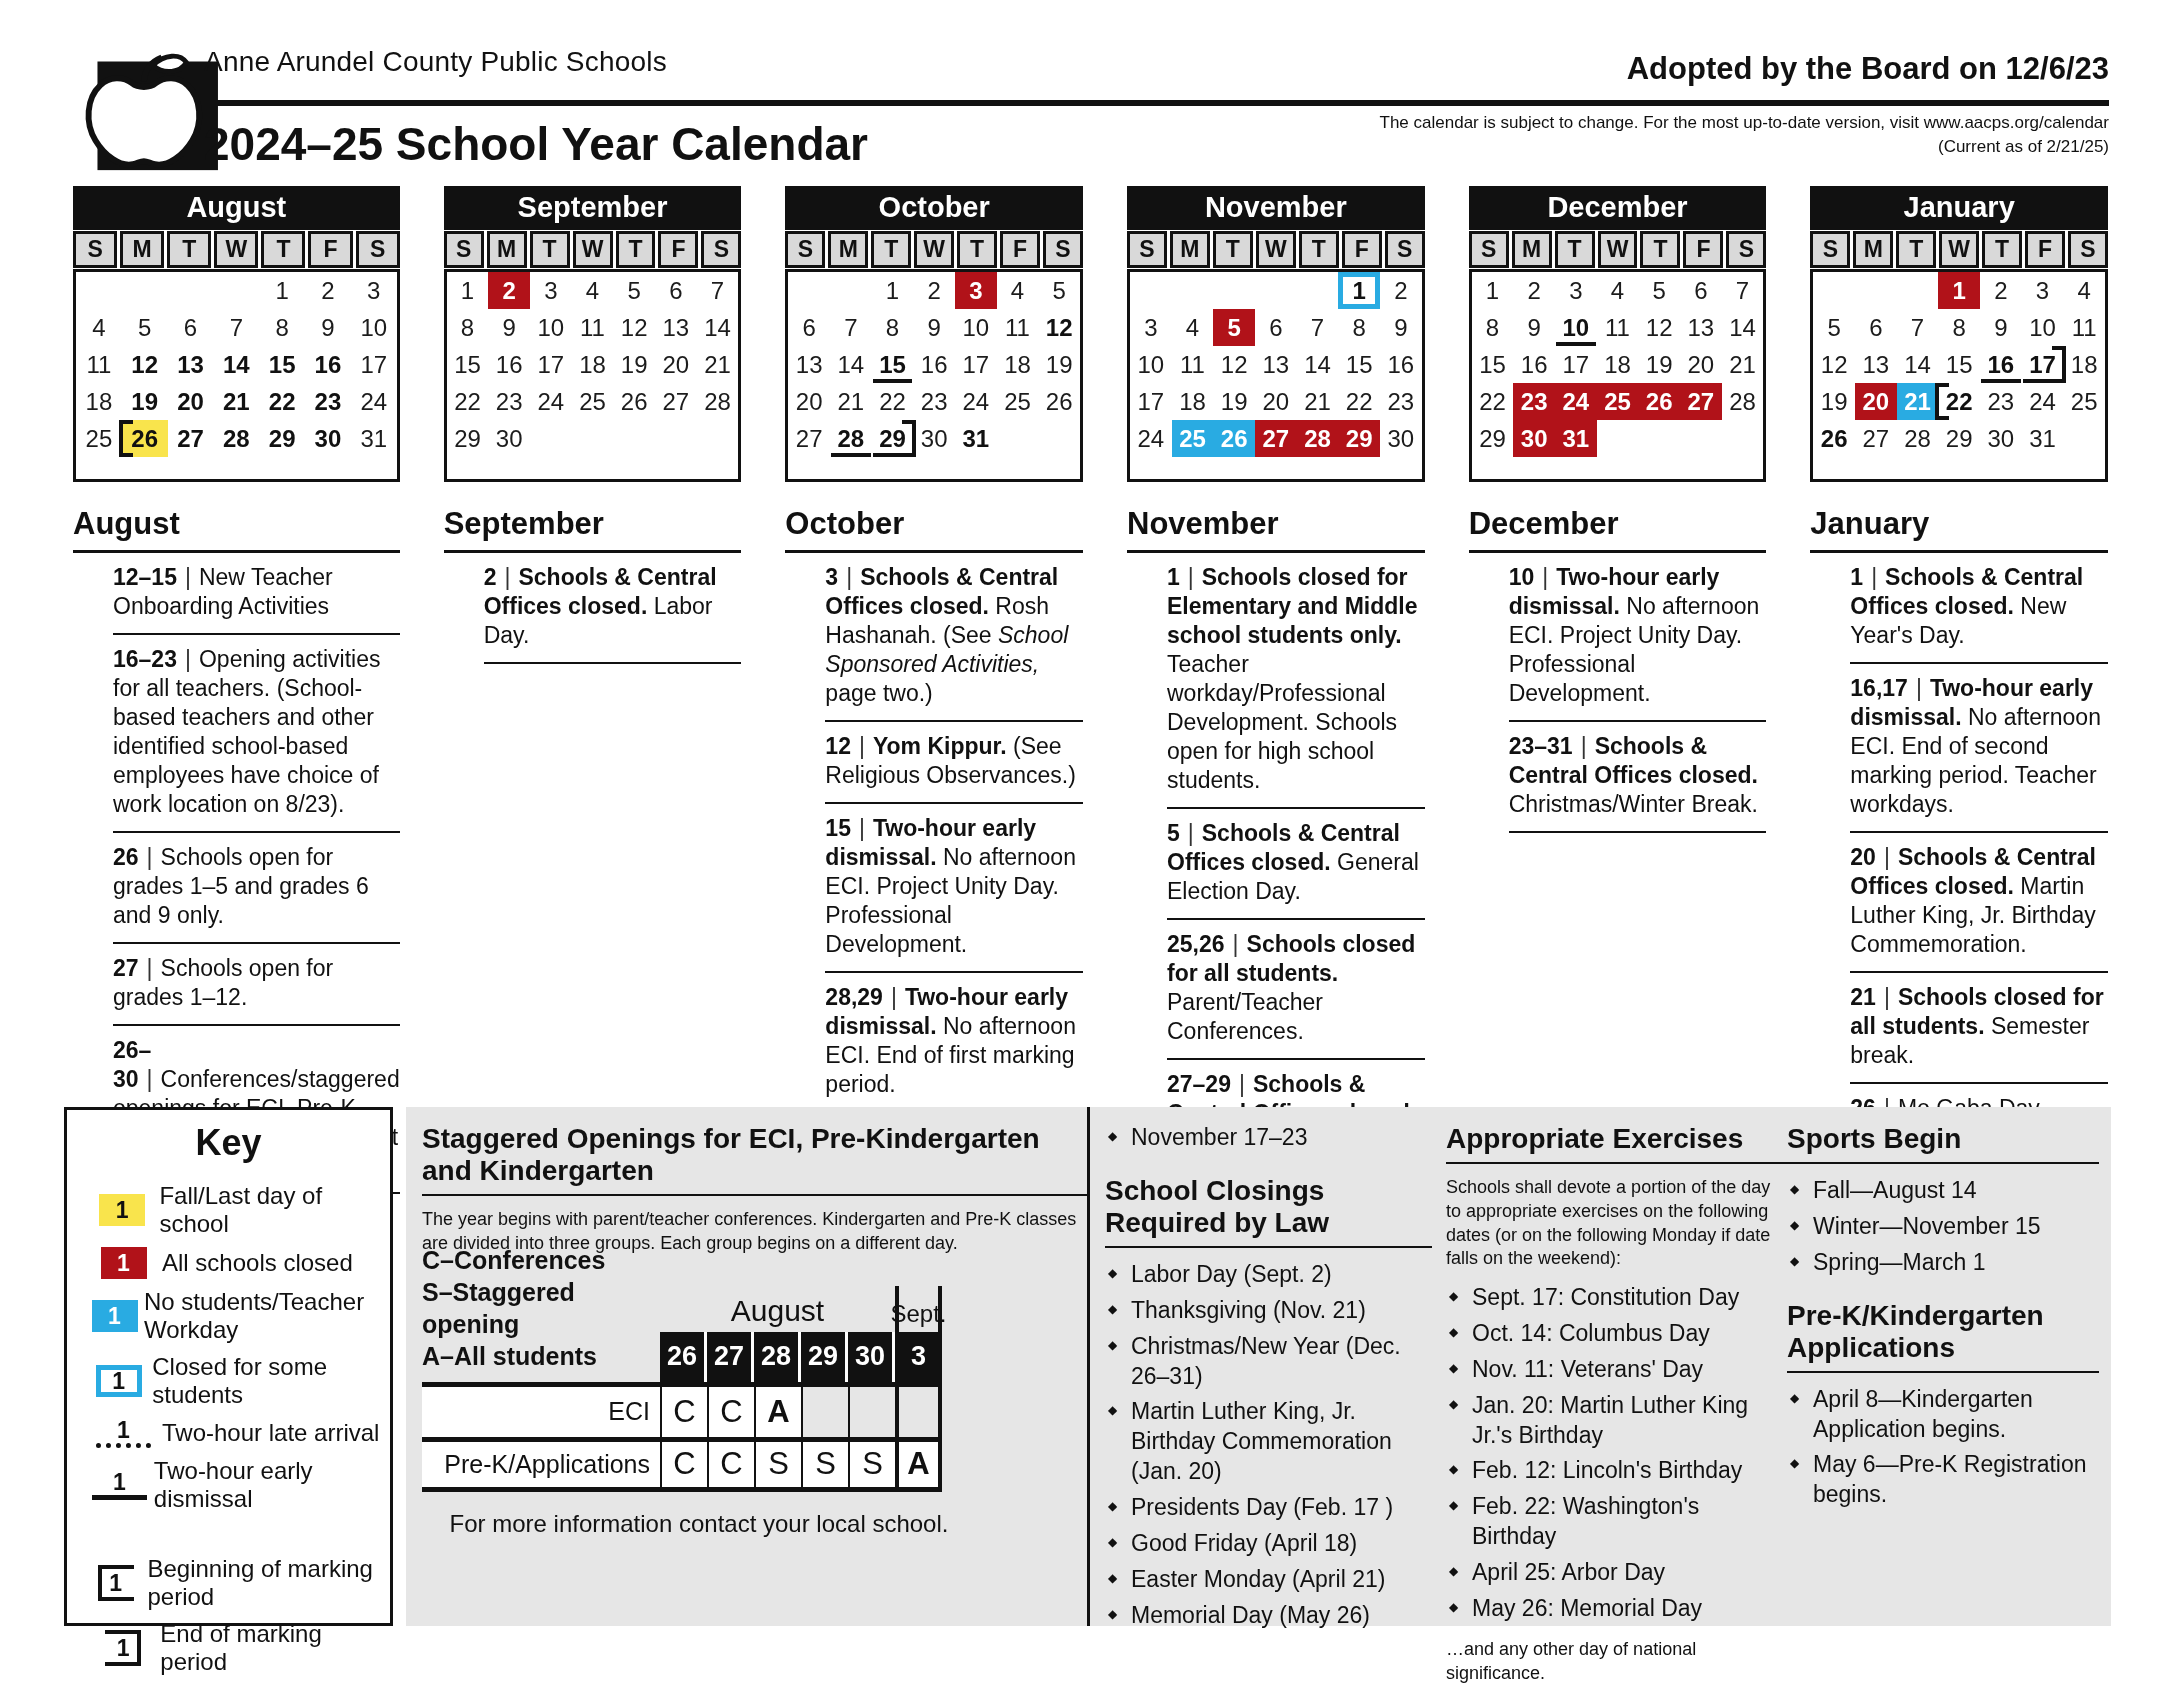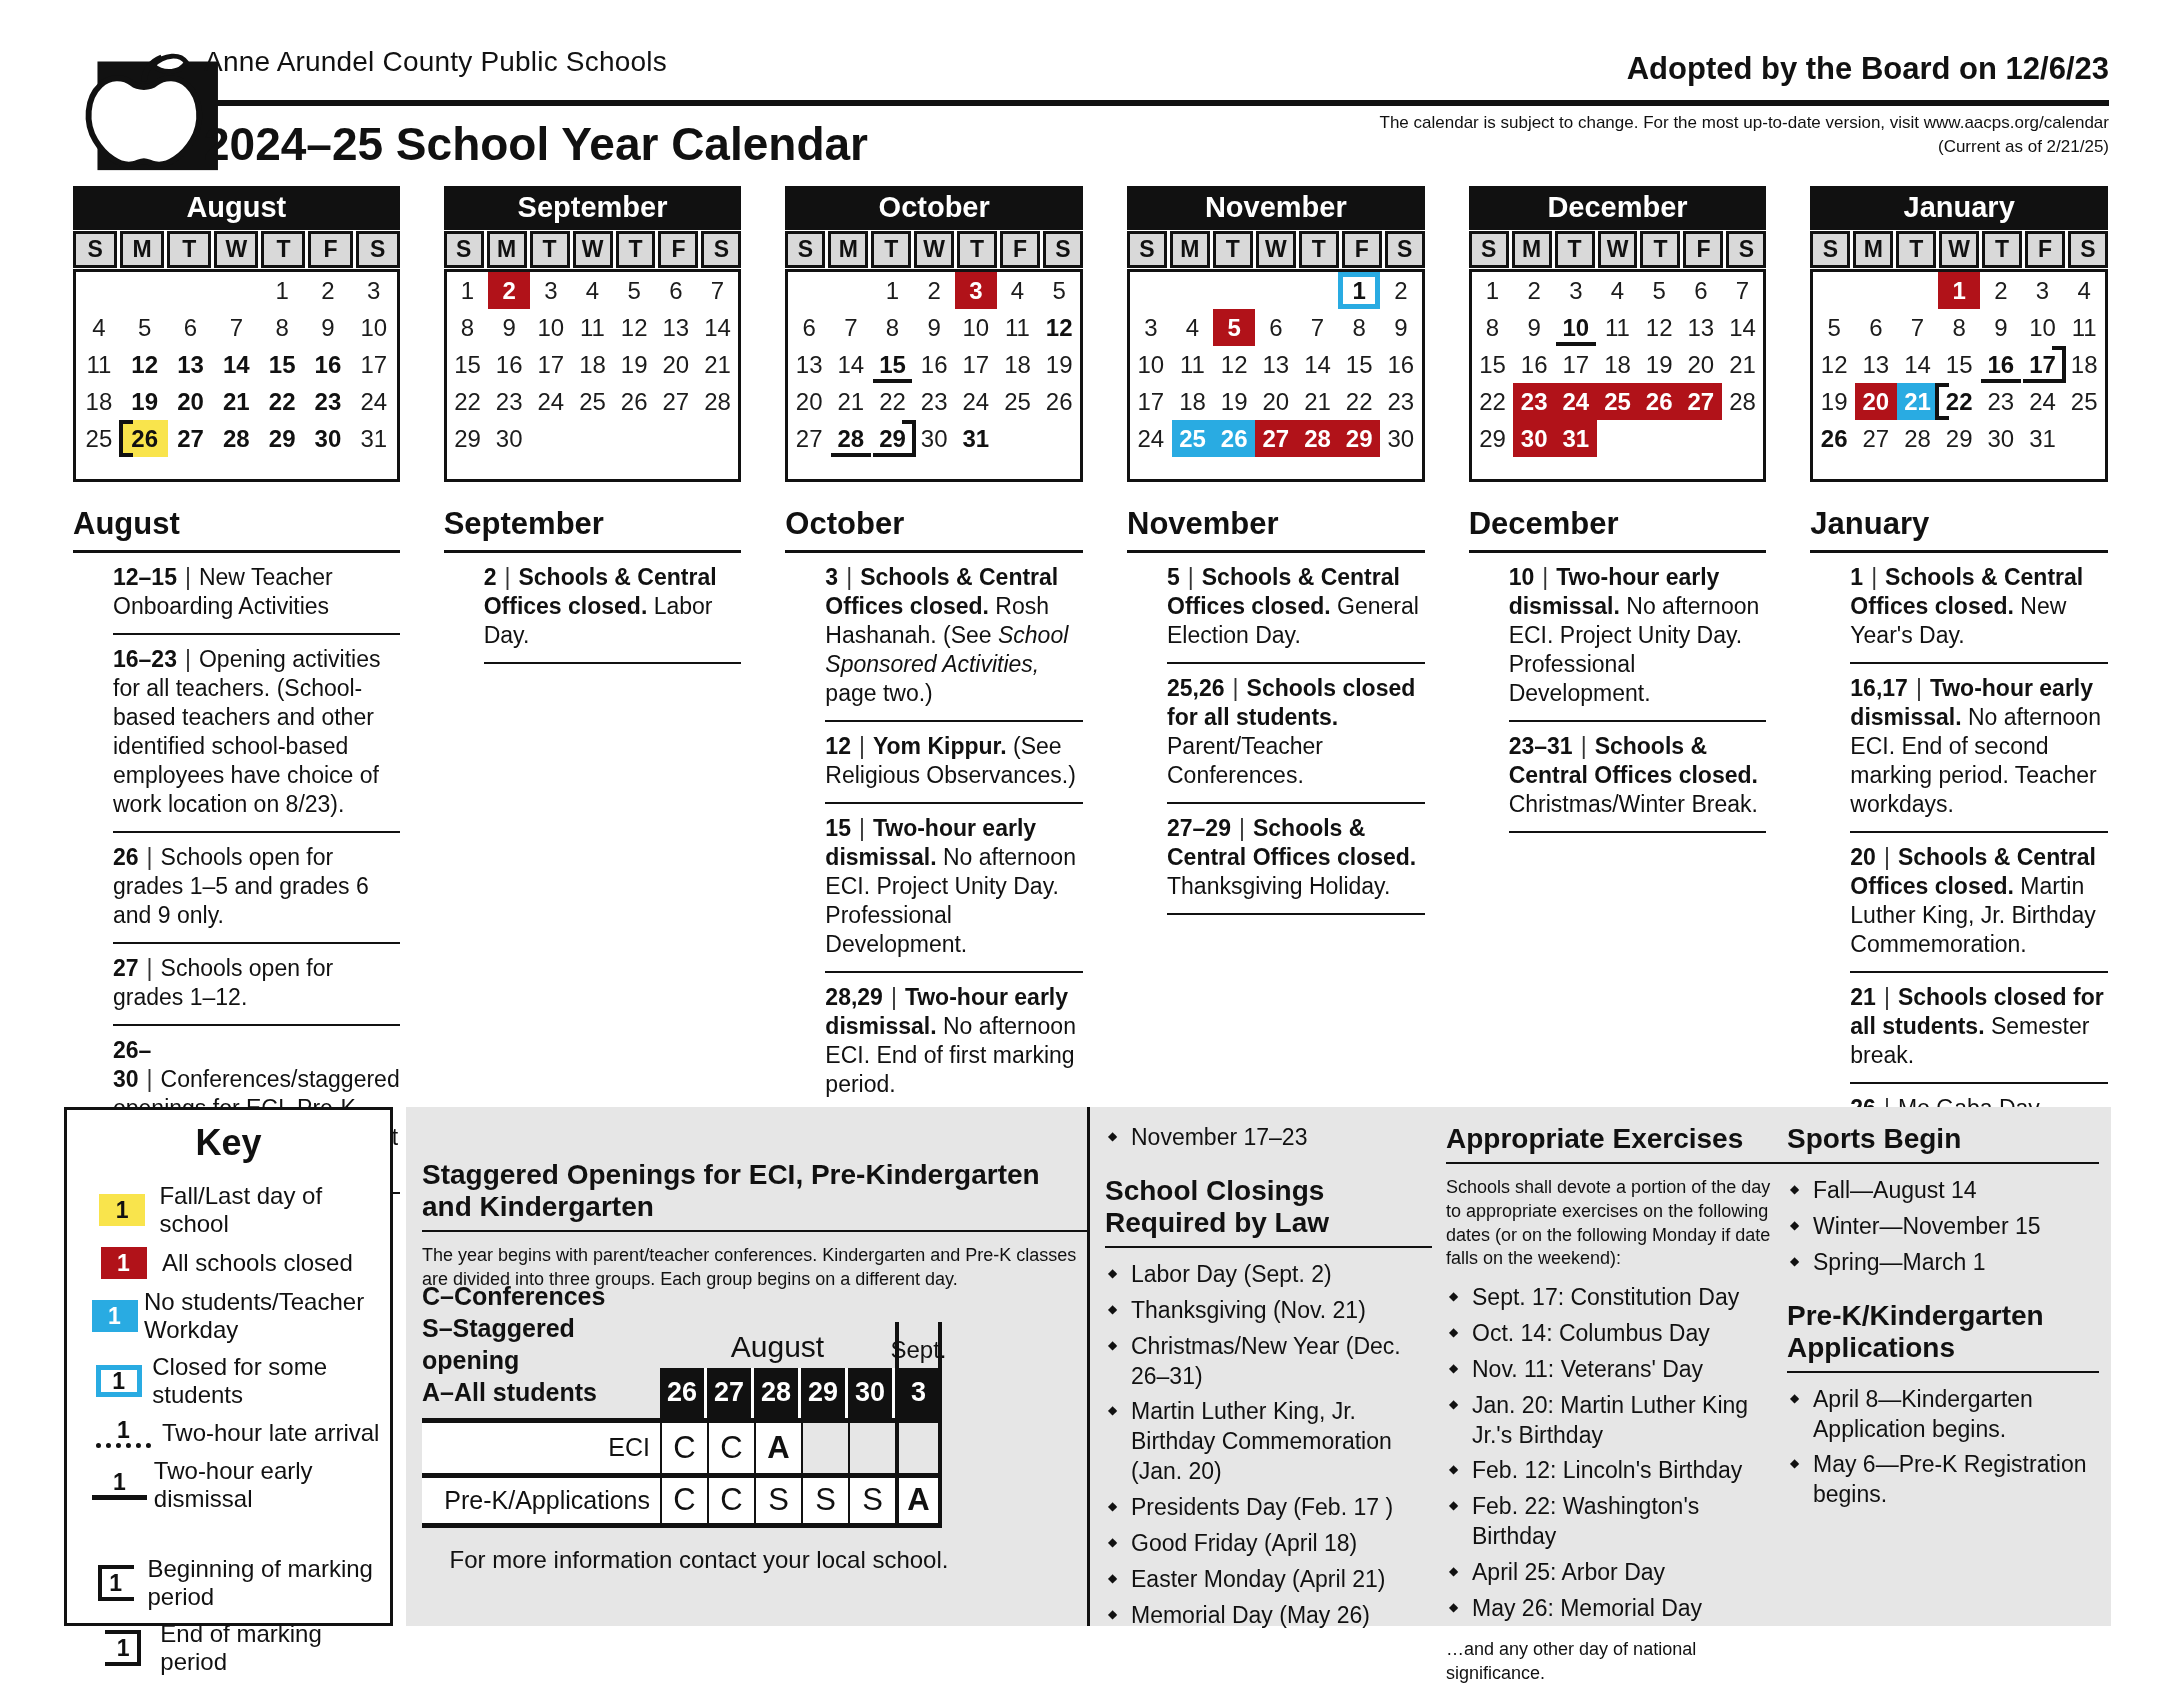--- a/index.html
+++ b/index.html
@@ -77,21 +77,21 @@
   .sec-title { font-size:28px; font-weight:700; padding-bottom:7px;
                border-bottom:2.5px solid #111; margin-bottom:12px; }
   .blist { list-style:none; }
   .blist li { position:relative; padding-left:26px; margin-bottom:6px;
               font-size:23px; line-height:1.3; }
   .blist li::before { content:"◆"; position:absolute; left:3px; top:6px; font-size:12px; }
   .bpara { font-size:18px; line-height:1.32; margin-bottom:12px; }
   .mt { margin-top:22px; }
 
   
-  .staggered { position:absolute; left:16px; top:16px; width:665px;margin-top:36px; }
+  .staggered { position:absolute; left:16px; top:16px; width:665px; }
   #stg-table { margin-top:30px; display:grid;
                grid-template-columns:238px repeat(6,47px);
                grid-template-rows:46px 50px 55px 55px; }
   .stg-legend { align-self:end; font-weight:700; font-size:25px; line-height:1.28;
                 padding-bottom:10px; }
   .stg-mlabel { display:flex; align-items:flex-end; justify-content:center;
                 font-size:30px; padding-bottom:4px; }
   .stg-mlabel.septlab { font-size:24px; }
   .stg-date { background:#111; color:#fff; font-weight:700; font-size:27px;
               display:flex; align-items:center; justify-content:center;
@@ -346,20 +346,21 @@
             <div class="day cyan">25</div>
             <div class="day cyan">26</div>
             <div class="day red">27</div>
             <div class="day red">28</div>
             <div class="day red">29</div>
             <div class="day">30</div>
           </div>
         </div>
         <div class="minfo">
           <div class="minfo-title">November</div>
+          <div class="event"><span class="edate">1</span><span class="esep">|</span><b>Schools closed for Elementary and Middle school students only.</b><span> Teacher workday/Professional Development. Schools open for high school students.</span></div>
           <div class="event"><span class="edate">5</span><span class="esep">|</span><b>Schools &amp; Central Offices closed.</b><span> General Election Day.</span></div>
           <div class="event"><span class="edate">25,26</span><span class="esep">|</span><b>Schools closed for all students.</b><span> Parent/Teacher Conferences.</span></div>
           <div class="event"><span class="edate">27–29</span><span class="esep">|</span><b>Schools &amp; Central Offices closed.</b><span> Thanksgiving Holiday.</span></div>
         </div>
       </div>
       <div class="month-col">
         <div class="cal">
           <div class="cal-head">December</div>
           <div class="cal-dow">
             <div class="dowcell">S</div>

